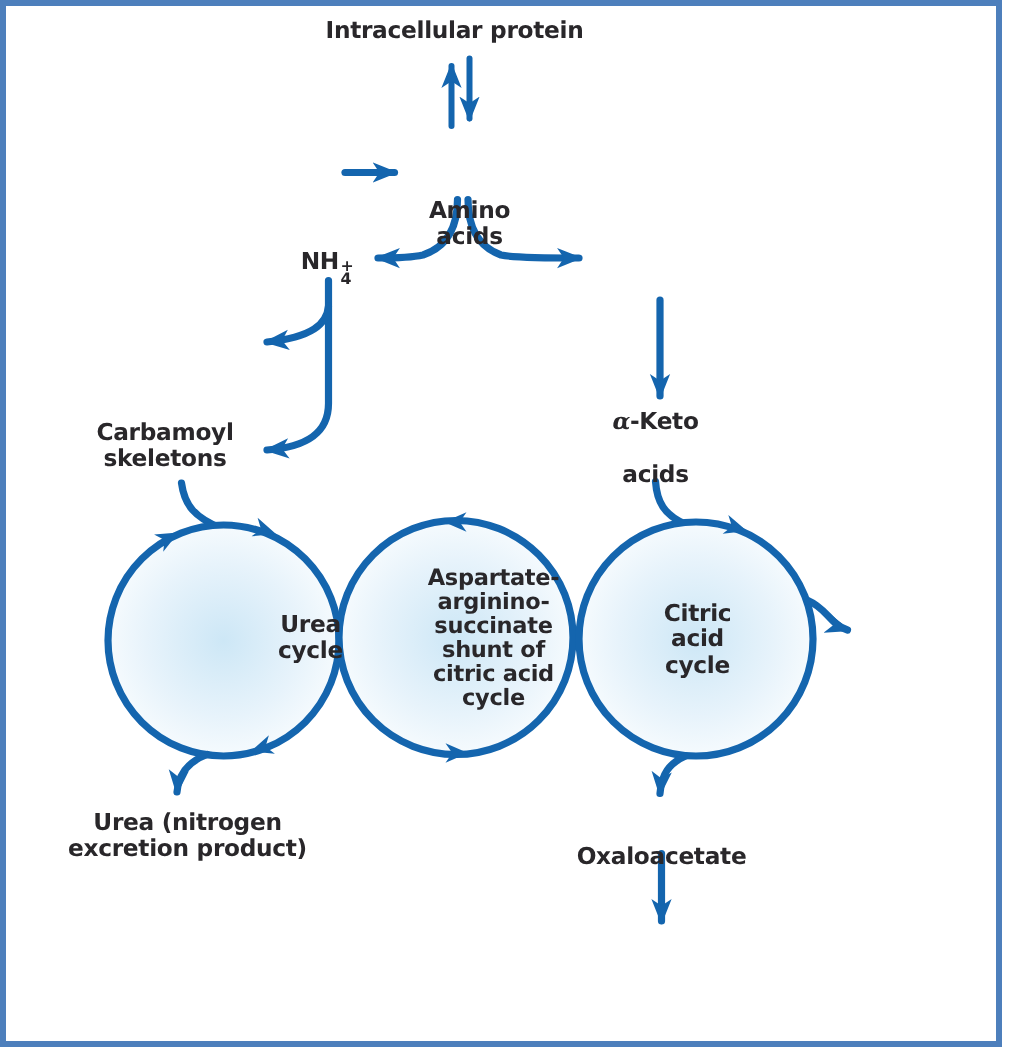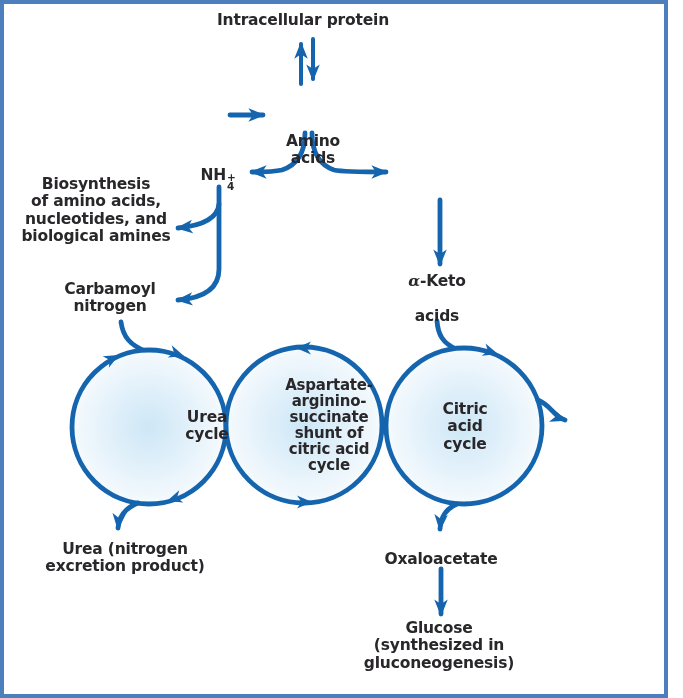--- a/index.html
+++ b/index.html
@@ -112,27 +112,23 @@
 
 
   <div class="label" style="left:309px;top:106px;margin-top:40px;">Amino
 acids</div>
 
   <div class="label" style="left:214px;top:166px;">
     <span>NH</span><span class="chem-stack"><span>+</span><span>4</span></span>
   </div>
 
 
-  <div class="label" style="left:92px;top:207px;">Biosynthesis
-of amino acids,
-nucleotides, and
-biological amines</div>
 
   <div class="label" style="left:106px;top:294px;">Carbamoyl
-nitrogen</div>
+skeletons</div>
 
   <div class="label" style="left:433px;top:295px;">
     <div><span class="alpha">α</span><span>-Keto</span></div>
     <div>acids</div>
   </div>
 
   <div class="label" style="left:155px;top:422px;margin-left:48px;">Urea
 cycle</div>
 
   <div class="label tight" style="left:301px;top:421px;">Aspartate-
@@ -143,18 +139,16 @@
 cycle</div>
 
   <div class="label" style="left:461px;top:423px;">Citric
 acid
 cycle</div>
 
 
   <div class="label" style="left:121px;top:543px;margin-top:11px;">Urea (nitrogen
 excretion product)</div>
 
-  <div class="label" style="left:437px;top:556px;text-align:center;">Oxaloacetate</div>
+  <div class="label" style="left:437px;top:568px;text-align:center;">Oxaloacetate</div>
 
-  <div class="label" style="left:435px;top:642px;">Glucose
-(synthesized in gluconeogenesis)</div>
 
 </div>
 
 </body></html>

